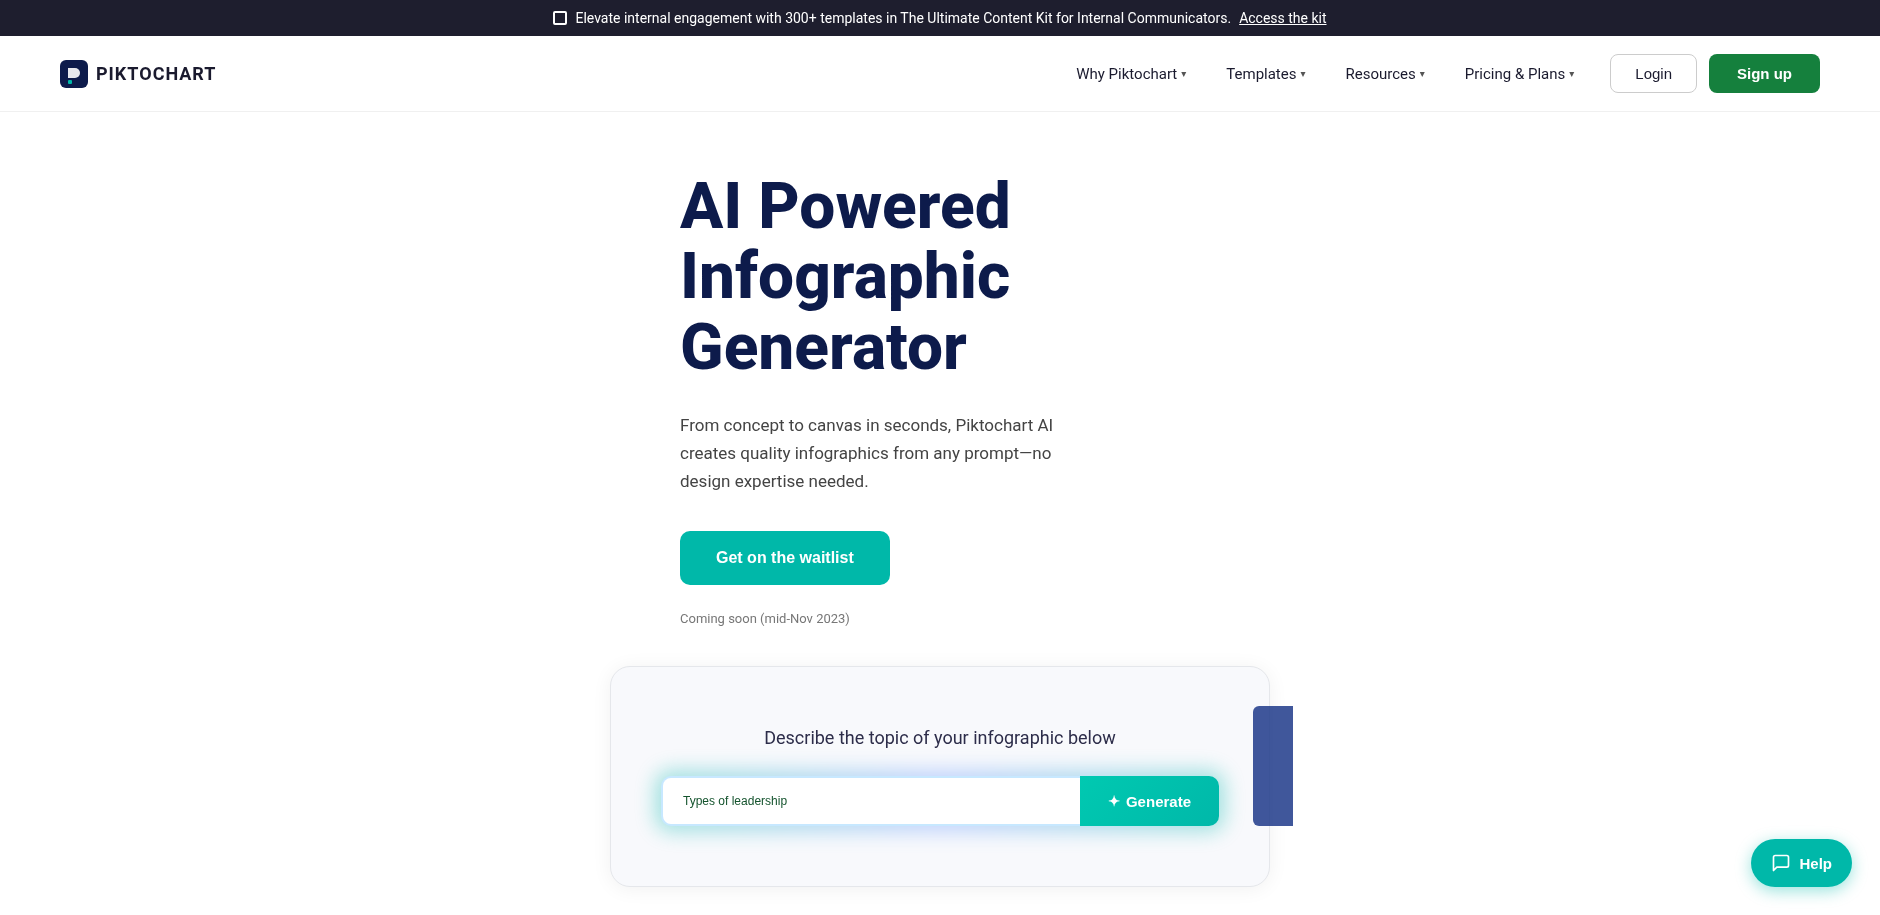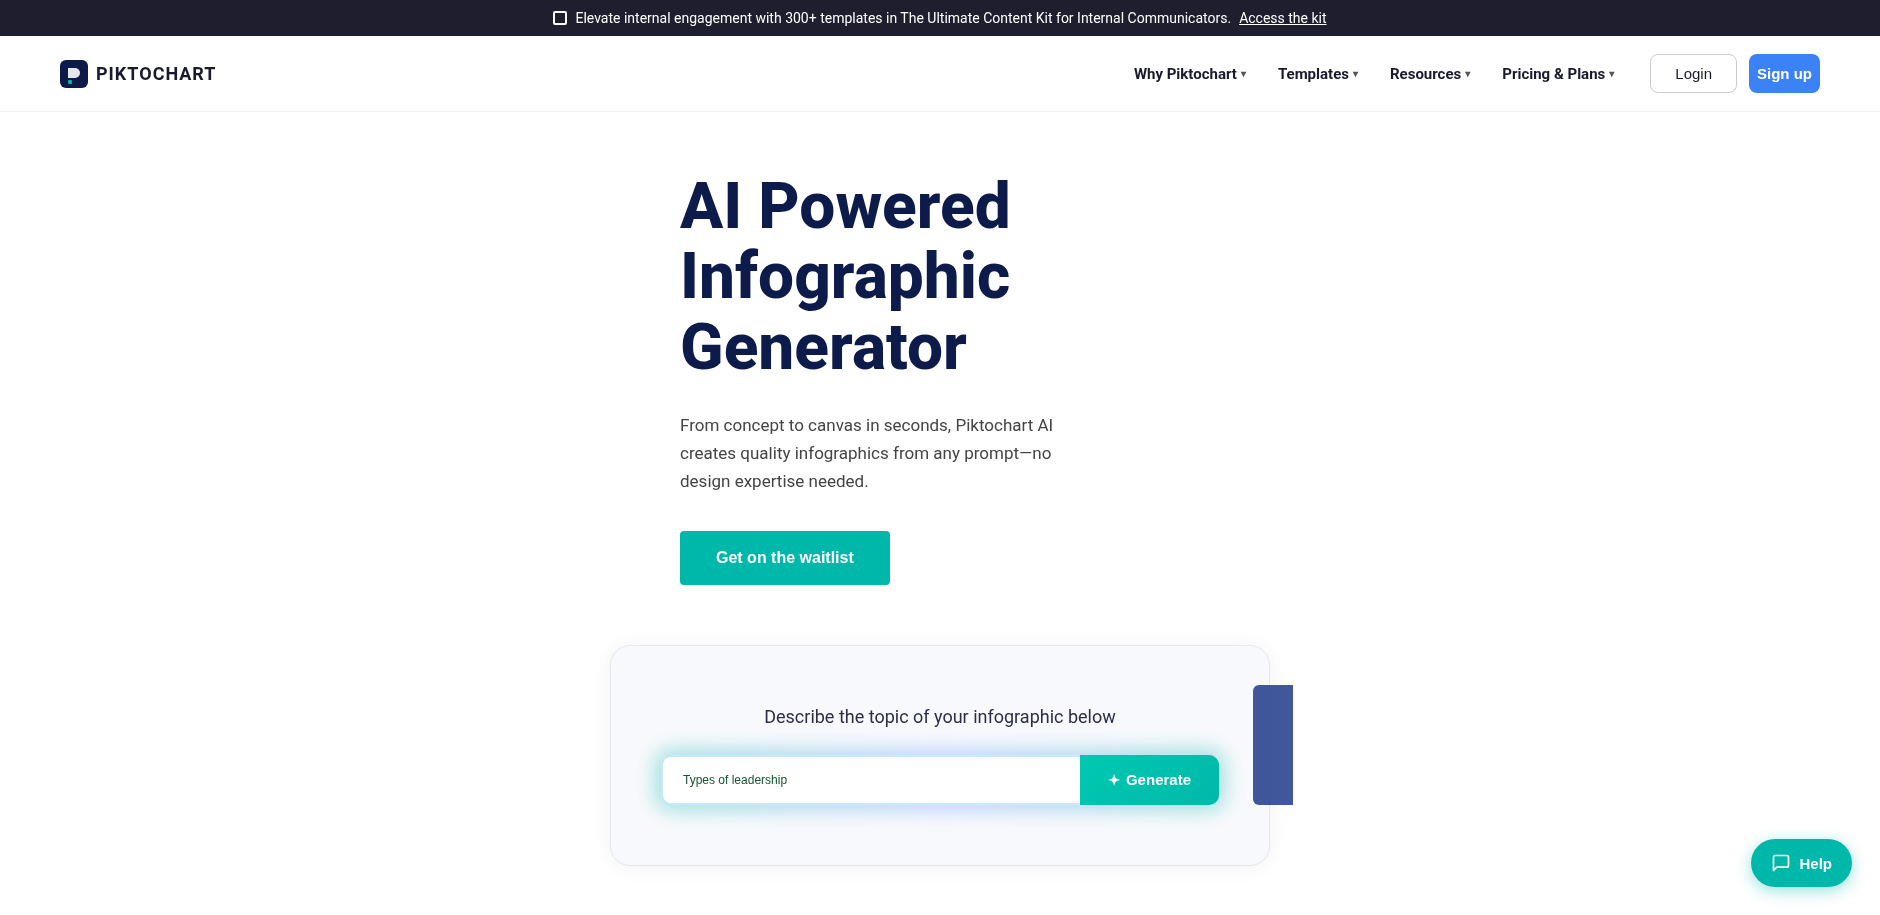--- a/index.html
+++ b/index.html
@@ -53,24 +53,23 @@
     .logo-icon {
       width: 28px;
       height: 28px;
       display: flex;
       align-items: center;
       justify-content: center;
     }
     .nav-links {
       display: flex;
       align-items: center;
-      gap: 8px;
+      gap: 16px;
       list-style: none;
       margin-right: 24px;
-      font-weight: bold;
     }
     .nav-links li a {
       text-decoration: none;
       color: #1a1a2e;
       font-size: 15px;
       padding: 8px 12px;
       display: flex;
       align-items: center;
       gap: 4px;
       border-radius: 6px;
@@ -88,24 +87,24 @@
       padding: 10px 24px;
       border: 1.5px solid #ccc;
       border-radius: 8px;
       background: #fff;
       color: #1a1a2e;
       font-size: 15px;
       cursor: pointer;
       font-weight: 500;
     }
     .btn-signup {
-      padding: 10px 8px;
+      padding: 10px 28px;
       border: none;
       border-radius: 8px;
-      background: #3b82f6;
+      background: #15803d;
       color: #fff;
       font-size: 15px;
       cursor: pointer;
       font-weight: 600;
     }
 
     
     .hero {
       display: flex;
       align-items: center;
@@ -132,21 +131,21 @@
       margin-bottom: 36px;
       max-width: 420px;
     }
     .btn-waitlist {
       display: inline-block;
       padding: 18px 36px;
       background: #00b8a9;
       color: #fff;
       font-size: 16px;
       font-weight: 700;
-      border-radius: 4px;
+      border-radius: 10px;
       border: none;
       cursor: pointer;
       margin-bottom: 16px;
     }
     .coming-soon {
       font-size: 13px;
       color: #777;
       margin-top: 10px;
     }
 
@@ -310,20 +309,21 @@
     <button class="btn-login">Login</button>
     <button class="btn-signup">Sign up</button>
   </div>
 </nav>
 
 <section class="hero">
   <div class="hero-left">
     <h1 class="hero-title">AI Powered Infographic Generator</h1>
     <p class="hero-desc">From concept to canvas in seconds, Piktochart AI creates quality infographics from any prompt—no design expertise needed.</p>
     <button class="btn-waitlist">Get on the waitlist</button>
+    <div class="coming-soon">Coming soon (mid-Nov 2023)</div>
   </div>
   <div class="hero-right">
     <div class="ai-card">
       <p class="ai-card-label">Describe the topic of your infographic below</p>
       <div class="ai-input-row">
         <div class="ai-input-glow"></div>
         <input class="ai-input" type="text" value="Types of leadership" placeholder="Types of leadership" style="">
         <button class="btn-generate">
           <span class="gen-icon">✦</span>
           <span>Generate</span>

